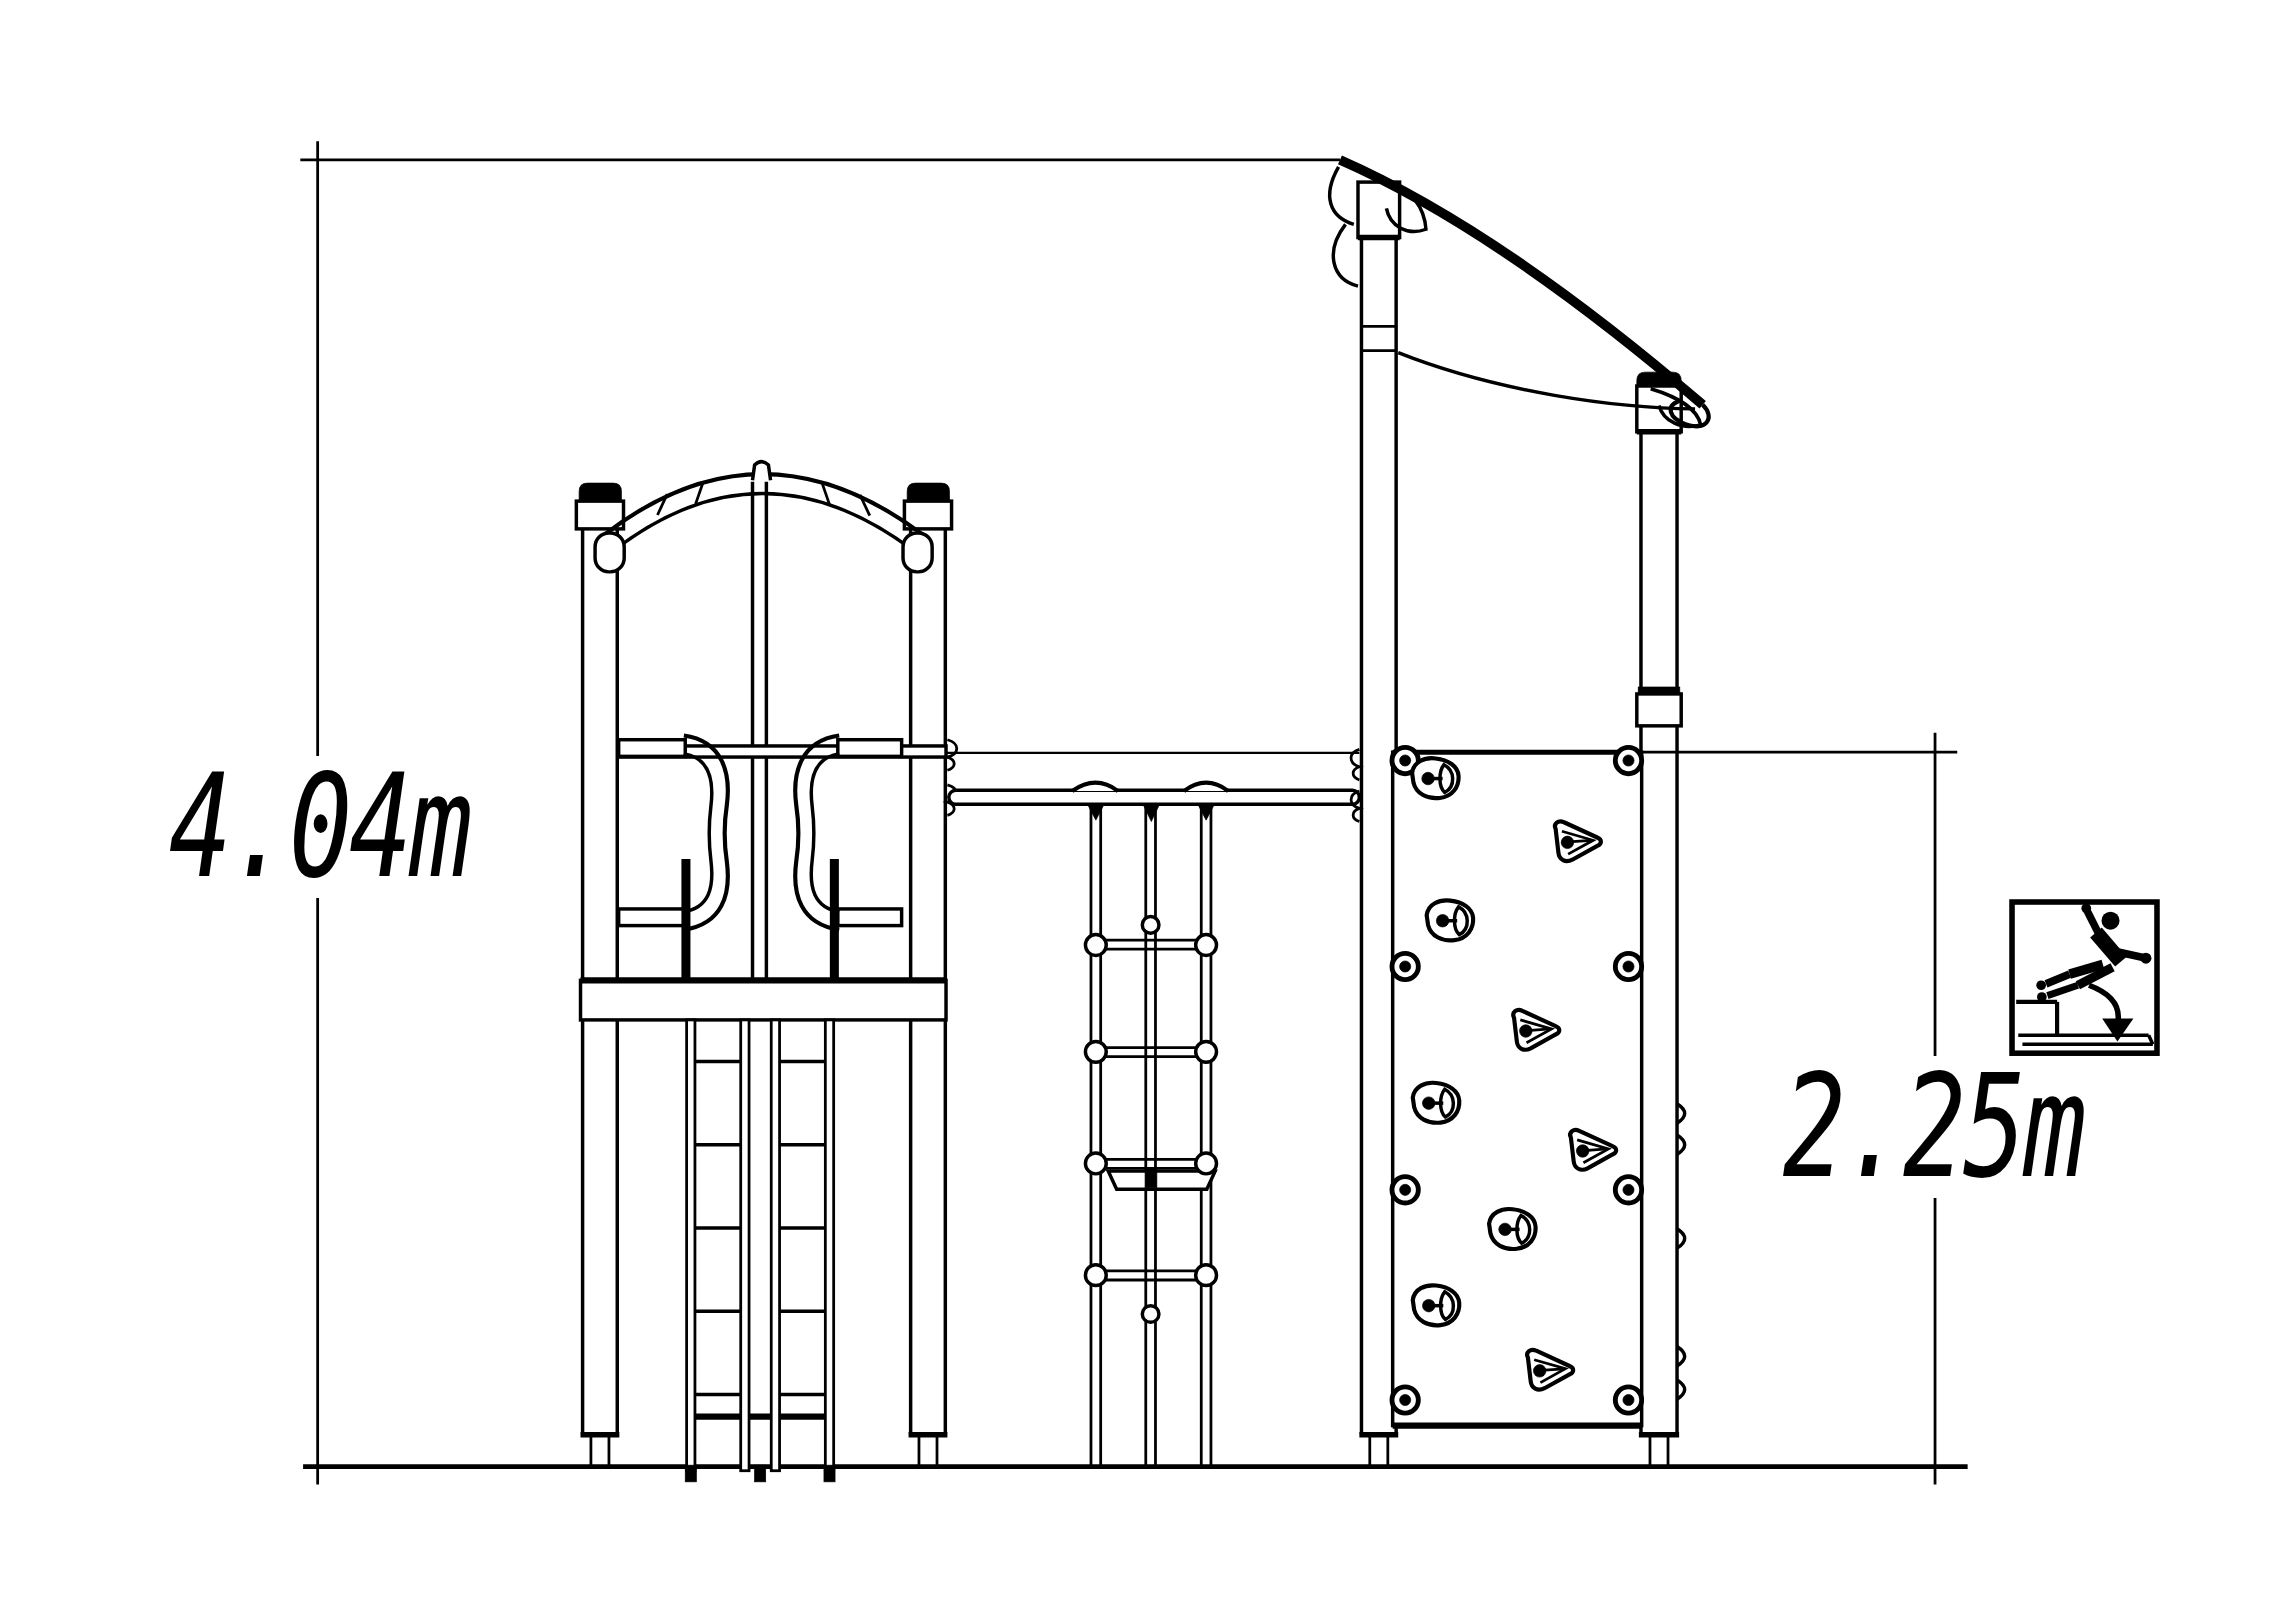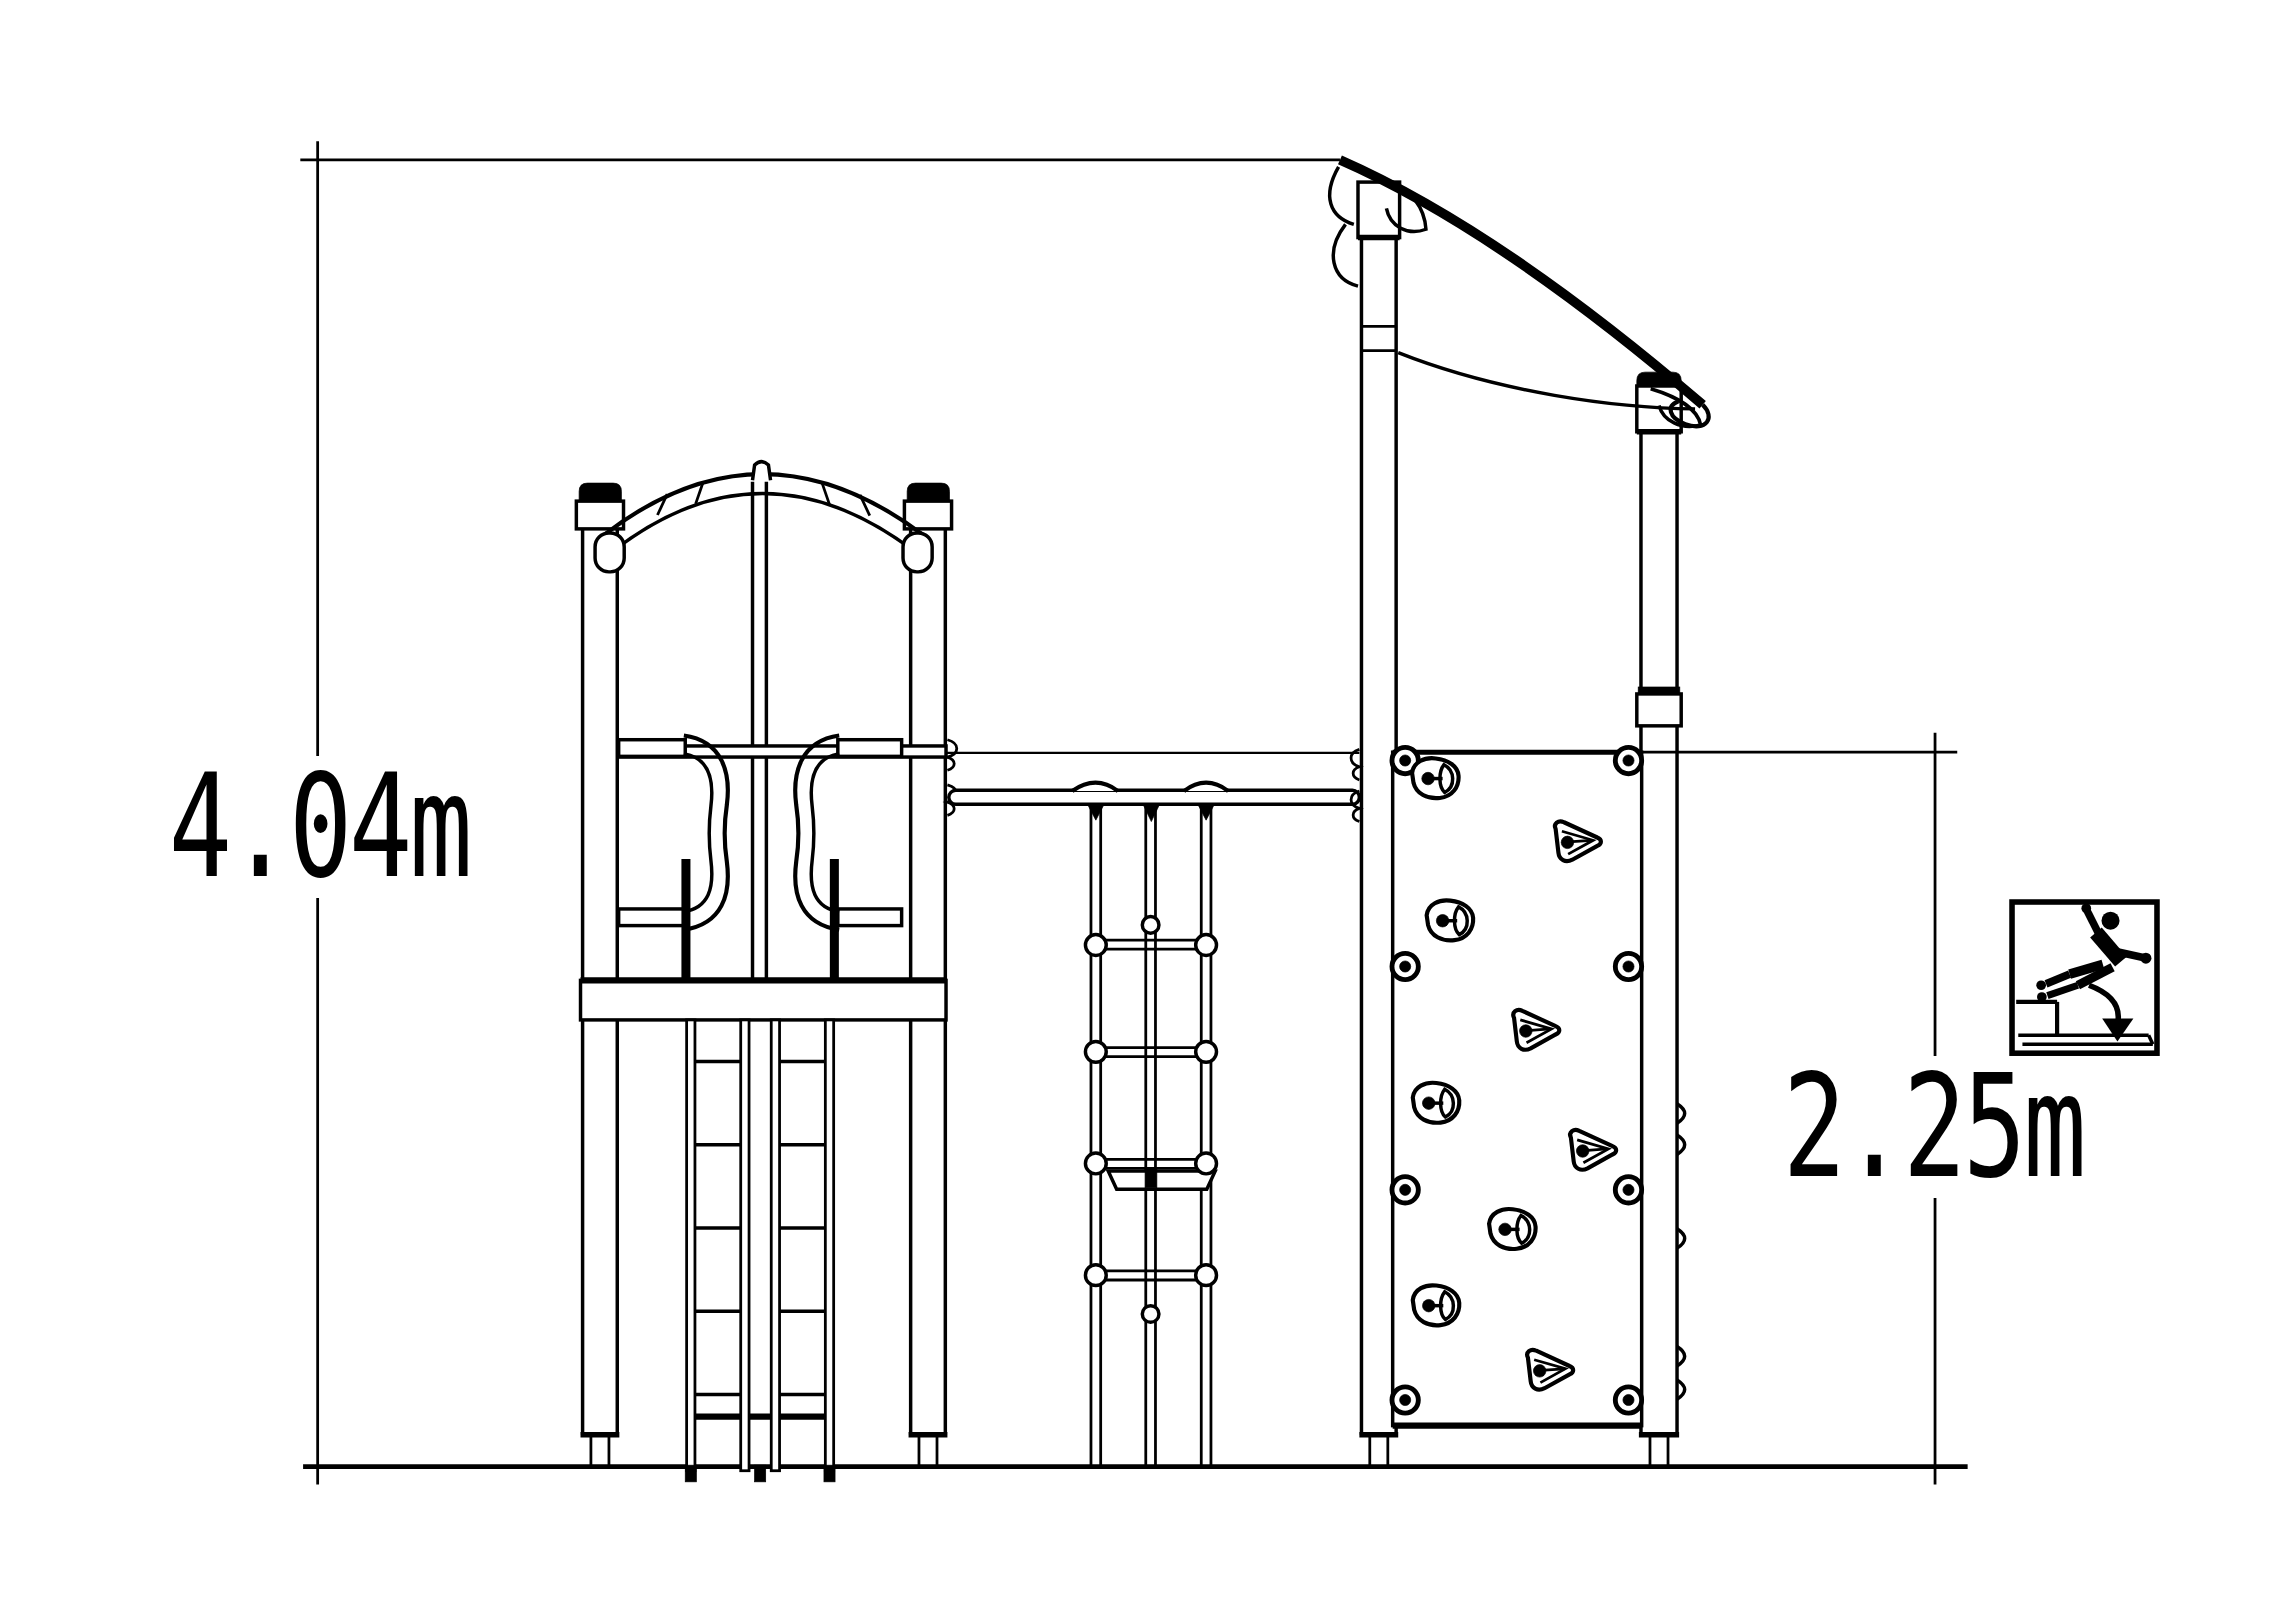--- a/index.html
+++ b/index.html
@@ -1,17 +1,17 @@
 <!DOCTYPE html>
 <html style="font-size:11px"><head>
 <meta charset="utf-8">
 <style>
   html,body{margin:0;padding:0;background:#fff;}
   #stage{position:relative;width:2295px;height:1623px;background:#fff;overflow:hidden;
-         font-family:"DejaVu Sans Mono",monospace;}
+         font-family:"DejaVu Sans Mono",monospace;font-style:italic;}
   svg{position:absolute;left:0;top:0;}
   .dim-label{
     position:absolute;
     font-family:"DejaVu Sans Mono",monospace;
     font-size:142px;
     line-height:1;
     color:#000;
     background:#fff;
     padding:0 9.7px;
     white-space:nowrap;

